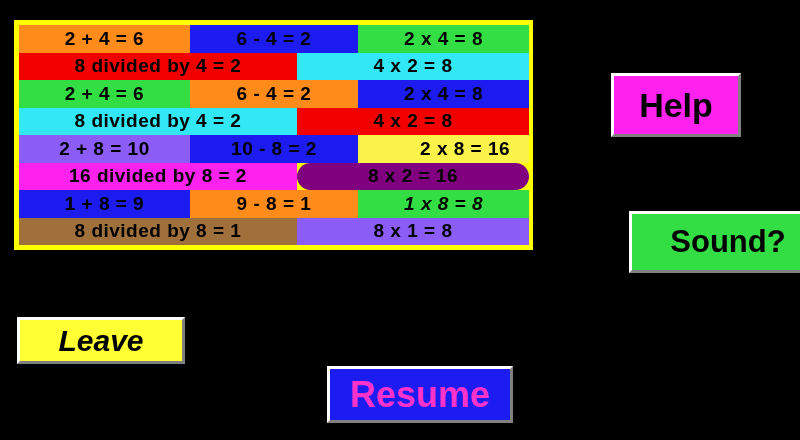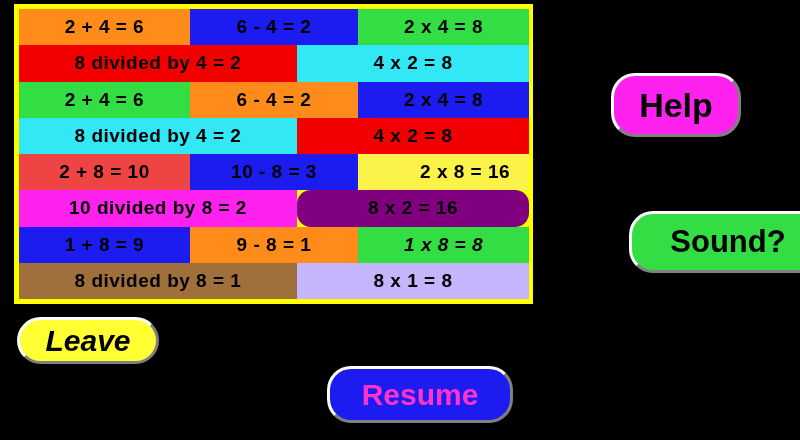--- a/index.html
+++ b/index.html
@@ -12,23 +12,23 @@
     height: 440px;
     position: relative;
     overflow: hidden;
     font-family: "Liberation Sans", sans-serif;
   }
 
   
   #fact-grid-frame {
     position: absolute;
     left: 14px;
-    top: 4px;
+    top: 20px;
     width: 519px;
-    height: 300px;
+    height: 230px;
     background: #ffff00;
     box-sizing: border-box;
     padding: 5px 4px 5px 5px;
   }
   #fact-grid {
     width: 100%;
     height: 100%;
     display: flex;
     flex-direction: column;
   }
@@ -58,53 +58,52 @@
     justify-content: center;
     font-weight: bold;
     box-sizing: border-box;
     border-style: solid;
     border-width: 3px;
     border-top-color: #ffffff;
     border-left-color: #ffffff;
     border-right-color: #808080;
     border-bottom-color: #808080;
     white-space: nowrap;
-    border-radius: 24px;
   }
   #help-button {
     left: 611px;
     top: 73px;
     width: 130px;
     height: 64px;
     font-size: 34px;
     color: #000000;
   }
   #sound-button {
     left: 588px;
     top: 211px;
     width: 198px;
     height: 62px;
     font-size: 31px;
     color: #000000;
   }
   #leave-button {
     left: 17px;
     top: 317px;
-    width: 142px;
+    width: 168px;
     height: 47px;
     font-size: 30px;
     font-style: italic;
     color: #000000;
   }
   #resume-button {
     left: 327px;
     top: 366px;
     width: 186px;
     height: 57px;
-    font-size: 30px;
+    font-size: 36px;
   }
 </style>
 </head>
 <body style="background: rgb(0, 0, 0);">
 
 <div id="fact-grid-frame" style="background: rgb(255, 255, 0);">
   <div id="fact-grid">
       <div class="fact-row">
         <div class="fact-cell" style="background: rgb(255, 140, 26); flex: 0 0 33.5%;">2 + 4 = 6</div>
         <div class="fact-cell" style="background: rgb(28, 28, 240); flex: 0 0 33%;">6 - 4 = 2</div>
@@ -117,36 +116,36 @@
       <div class="fact-row">
         <div class="fact-cell" style="background: rgb(51, 221, 68); flex: 0 0 33.5%;">2 + 4 = 6</div>
         <div class="fact-cell" style="background: rgb(255, 140, 26); flex: 0 0 33%;">6 - 4 = 2</div>
         <div class="fact-cell" style="background: rgb(28, 28, 240); flex: 0 0 33.5%;">2 x 4 = 8</div>
       </div>
       <div class="fact-row">
         <div class="fact-cell" style="background: rgb(51, 232, 245); flex: 0 0 54.5%;">8 divided by 4 = 2</div>
         <div class="fact-cell" style="background: rgb(242, 0, 0); flex: 0 0 45.5%;">4 x 2 = 8</div>
       </div>
       <div class="fact-row">
-        <div class="fact-cell" style="background: #ef4444; flex: 0 0 33.5%;">2 + 8 = 10</div>
-        <div class="fact-cell" style="background: rgb(28, 28, 240); flex: 0 0 33%;">10 - 8 = 3</div>
+        <div class="fact-cell" style="background: #8b5cf6; flex: 0 0 33.5%;">2 + 8 = 10</div>
+        <div class="fact-cell" style="background: rgb(28, 28, 240); flex: 0 0 33%;">10 - 8 = 2</div>
         <div class="fact-cell" style="background: rgb(251, 242, 74); flex: 0 0 33.5%; padding-left: 43px;">2 x 8 = 16</div>
       </div>
       <div class="fact-row">
-        <div class="fact-cell" style="background: rgb(255, 34, 238); flex: 0 0 54.5%;">10 divided by 8 = 2</div>
+        <div class="fact-cell" style="background: rgb(255, 34, 238); flex: 0 0 54.5%;">16 divided by 8 = 2</div>
         <div class="fact-cell" style="background: rgb(128, 0, 128); flex: 0 0 45.5%; border-radius: 14px;">8 x 2 = 16</div>
       </div>
       <div class="fact-row">
         <div class="fact-cell" style="background: rgb(28, 28, 240); flex: 0 0 33.5%;">1 + 8 = 9</div>
         <div class="fact-cell" style="background: rgb(255, 140, 26); flex: 0 0 33%; text-align: right;">9 - 8 = 1</div>
         <div class="fact-cell" style="background: rgb(51, 221, 68); flex: 0 0 33.5%; font-style: italic;">1 x 8 = 8</div>
       </div>
       <div class="fact-row">
         <div class="fact-cell" style="background: rgb(160, 112, 60); flex: 0 0 54.5%;">8 divided by 8 = 1</div>
-        <div class="fact-cell" style="background: #c4b5fd; flex: 0 0 45.5%;">8 x 1 = 8</div>
+        <div class="fact-cell" style="background: #8b5cf6; flex: 0 0 45.5%;">8 x 1 = 8</div>
       </div>
     </div>
 </div>
 
 <div class="btn" id="help-button" style="background: rgb(255, 34, 238); color: rgb(0, 0, 0);">
   <span>Help</span>
 </div>
 
 <div class="btn" id="sound-button" style="background: rgb(51, 221, 68); color: rgb(0, 0, 0); margin-left: 41px;">
   <span>Sound?</span>

